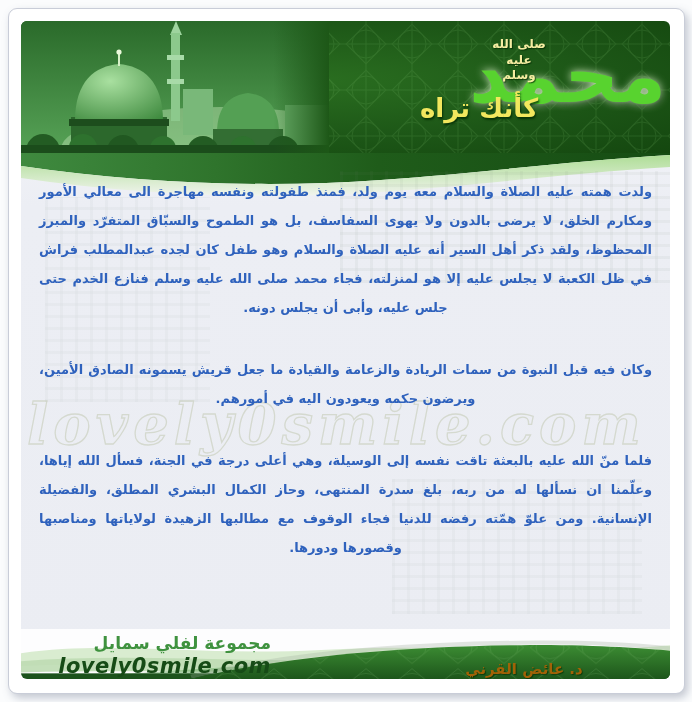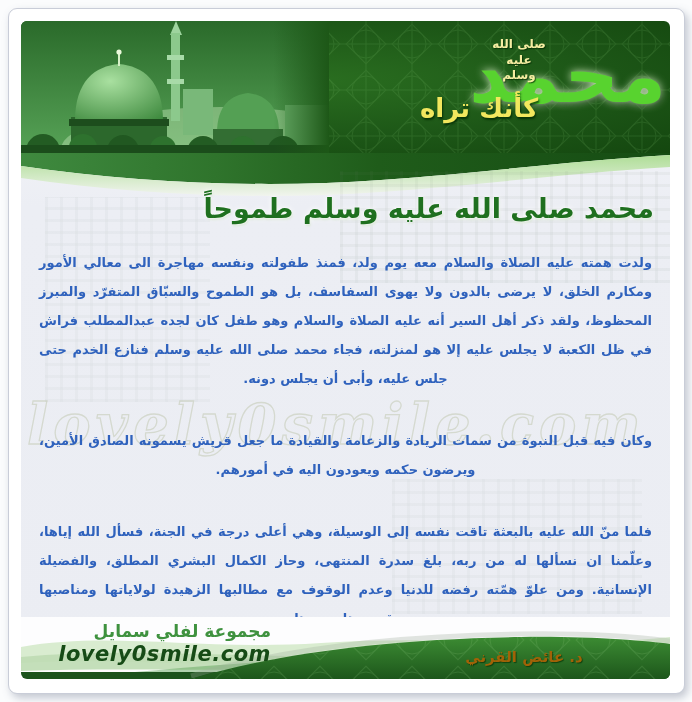--- a/index.html
+++ b/index.html
@@ -65,21 +65,21 @@
     color:#1f701f;font-size:27px;font-weight:bold;
     text-shadow:0 0 2px #ffffff,0 0 6px rgba(255,255,255,.95),1px 2px 2px rgba(210,225,205,.9);
   }
   .para{
     position:relative;margin:24px 6px 0;direction:rtl;
     text-align:justify;text-align-last:center;
     color:#2f62bd;font-size:13px;font-weight:bold;line-height:29px;
   }
   .para + .para{margin-top:33px;}
   
-  .footer{position:relative;flex:none;height:62px;background:#fdfdfe;}
+  .footer{position:relative;flex:none;height:50px;background:#fdfdfe;}
   .footer .fsvg{position:absolute;inset:0;width:100%;height:100%;}
   .footer-left{
     position:absolute;left:22px;top:5px;width:228px;text-align:right;line-height:1.15;
   }
   .group-name{color:#3f923f;font-size:17px;font-weight:bold;direction:rtl;}
   .site-name{color:#164b16;font-size:21px;font-weight:bold;letter-spacing:.5px;
     font-style:italic;}
   .footer-author{
     position:absolute;left:408px;top:31px;width:190px;text-align:center;
     color:#a16207;font-size:15px;font-weight:bold;direction:rtl;
@@ -173,25 +173,24 @@
         </defs>
         <path d="M0,0 L649,0 L649,3 C560,8 470,20 360,28 C250,36 120,32 0,14 Z" fill="url(#hgrad)"></path>
         <path d="M0,14 C120,32 250,36 360,28 C470,20 560,8 649,3 L649,15 C560,20 470,32 360,40 C250,48 120,44 0,26 Z" fill="url(#bandG)"></path>
       </svg>
 
       <div class="wm-bld b1"></div>
       <div class="wm-bld b2"></div>
       <div class="wm-bld b3"></div>
       <div class="wm-text">lovely0smile.com</div>
 
-      <h1 class="page-title">محمد صلى الله عليه وسلم طموحاً</h1>
 
       <p class="para">ولدت همته عليه الصلاة والسلام معه يوم ولد، فمنذ طفولته ونفسه مهاجرة الى معالي الأمور ومكارم الخلق، لا يرضى بالدون ولا يهوى السفاسف، بل هو الطموح والسبّاق المتفرّد والمبرز المحظوظ، ولقد ذكر أهل السير أنه عليه الصلاة والسلام وهو طفل كان لجده عبدالمطلب فراش في ظل الكعبة لا يجلس عليه إلا هو لمنزلته، فجاء محمد صلى الله عليه وسلم فنازع الخدم حتى جلس عليه، وأبى أن يجلس دونه.</p>
       <p class="para">وكان فيه قبل النبوة من سمات الريادة والزعامة والقيادة ما جعل قريش يسمونه الصادق الأمين، ويرضون حكمه ويعودون اليه في أمورهم.</p>
-      <p class="para">فلما منّ الله عليه بالبعثة تاقت نفسه إلى الوسيلة، وهي أعلى درجة في الجنة، فسأل الله إياها، وعلّمنا ان نسألها له من ربه، بلغ سدرة المنتهى، وحاز الكمال البشري المطلق، والفضيلة الإنسانية. ومن علوّ همّته رفضه للدنيا وعدم الوقوف مع مطالبها الزهيدة لولاياتها ومناصبها وقصورها ودورها.</p>
+      <p class="para">فلما منّ الله عليه بالبعثة تاقت نفسه إلى الوسيلة، وهي أعلى درجة في الجنة، فسأل الله إياها، وعلّمنا ان نسألها له من ربه، بلغ سدرة المنتهى، وحاز الكمال البشري المطلق، والفضيلة الإنسانية. ومن علوّ همّته رفضه للدنيا فجاء الوقوف مع مطالبها الزهيدة لولاياتها ومناصبها وقصورها ودورها.</p>
     </div>
 
     <div class="footer">
       <svg class="fsvg" viewBox="0 0 649 62" preserveAspectRatio="none">
         <defs>
           <linearGradient id="bandG2" x1="0" y1="0" x2="0" y2="1">
             <stop offset="0" stop-color="#3c8c33"></stop>
               <stop offset="1" stop-color="#1d561b"></stop>
           </linearGradient>
           <pattern id="geo2" width="46" height="46" patternUnits="userSpaceOnUse">

